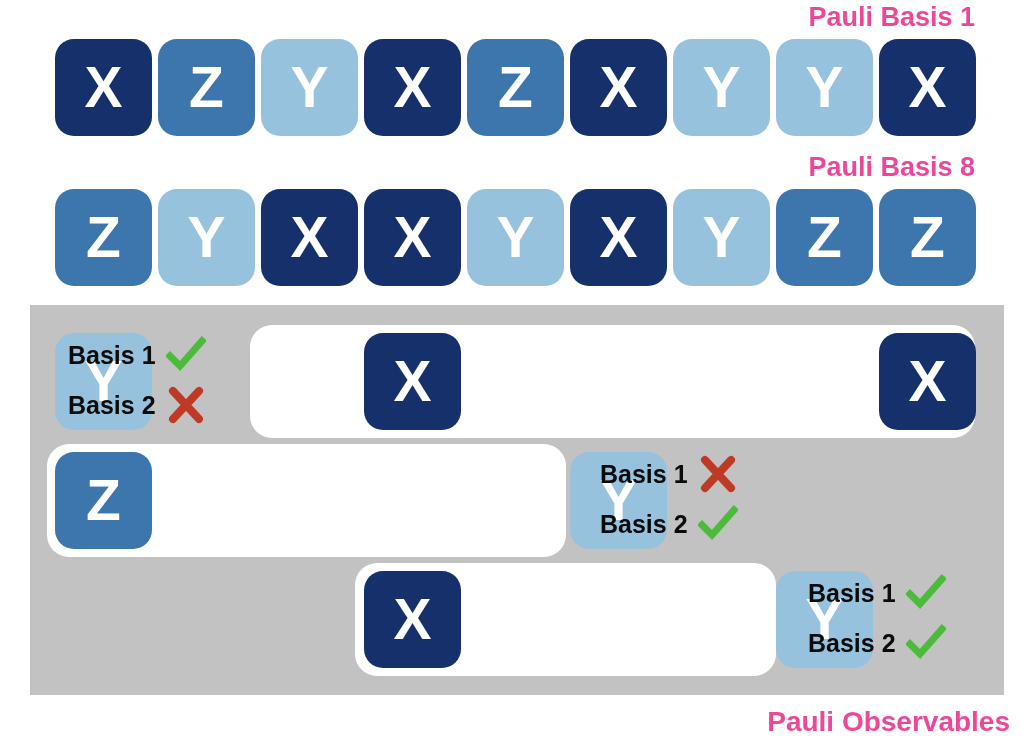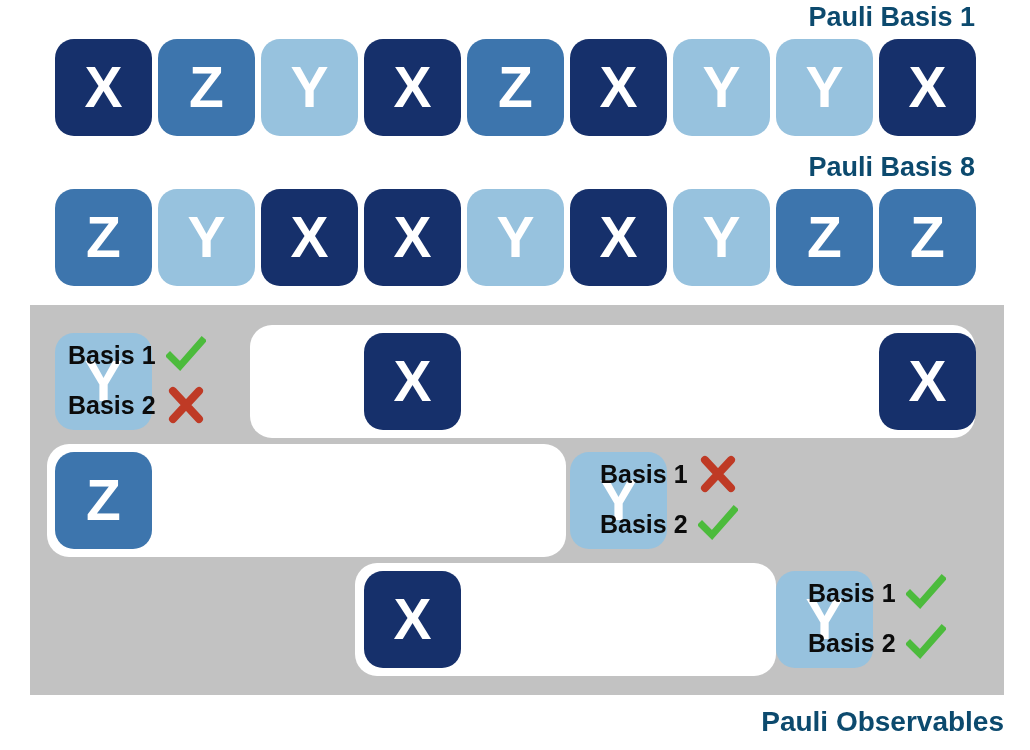--- a/index.html
+++ b/index.html
@@ -13,28 +13,28 @@
     position: relative;
     overflow: hidden;
     font-family: "Liberation Sans", sans-serif;
   }
 
   
   .section-title {
     position: absolute;
     font-weight: bold;
     font-size: 27px;
-    color: #0c4a6e;
+    color: #ec4899;
     letter-spacing: 0px;
     white-space: nowrap;
     text-align: center;
   }
   #basis1-title { right: 55px; top: 2px; }
   #basis2-title { right: 55px; top: 152px; }
-  #observables-title { right: 26px; top: 706px; font-size: 28px; }
+  #observables-title { right: 20px; top: 706px; font-size: 28px; }
 
   
   .tile {
     position: absolute;
     width: 97px;
     height: 97px;
     border-radius: 19px;
     color: #ffffff;
     font-size: 57px;
     font-weight: bold;

